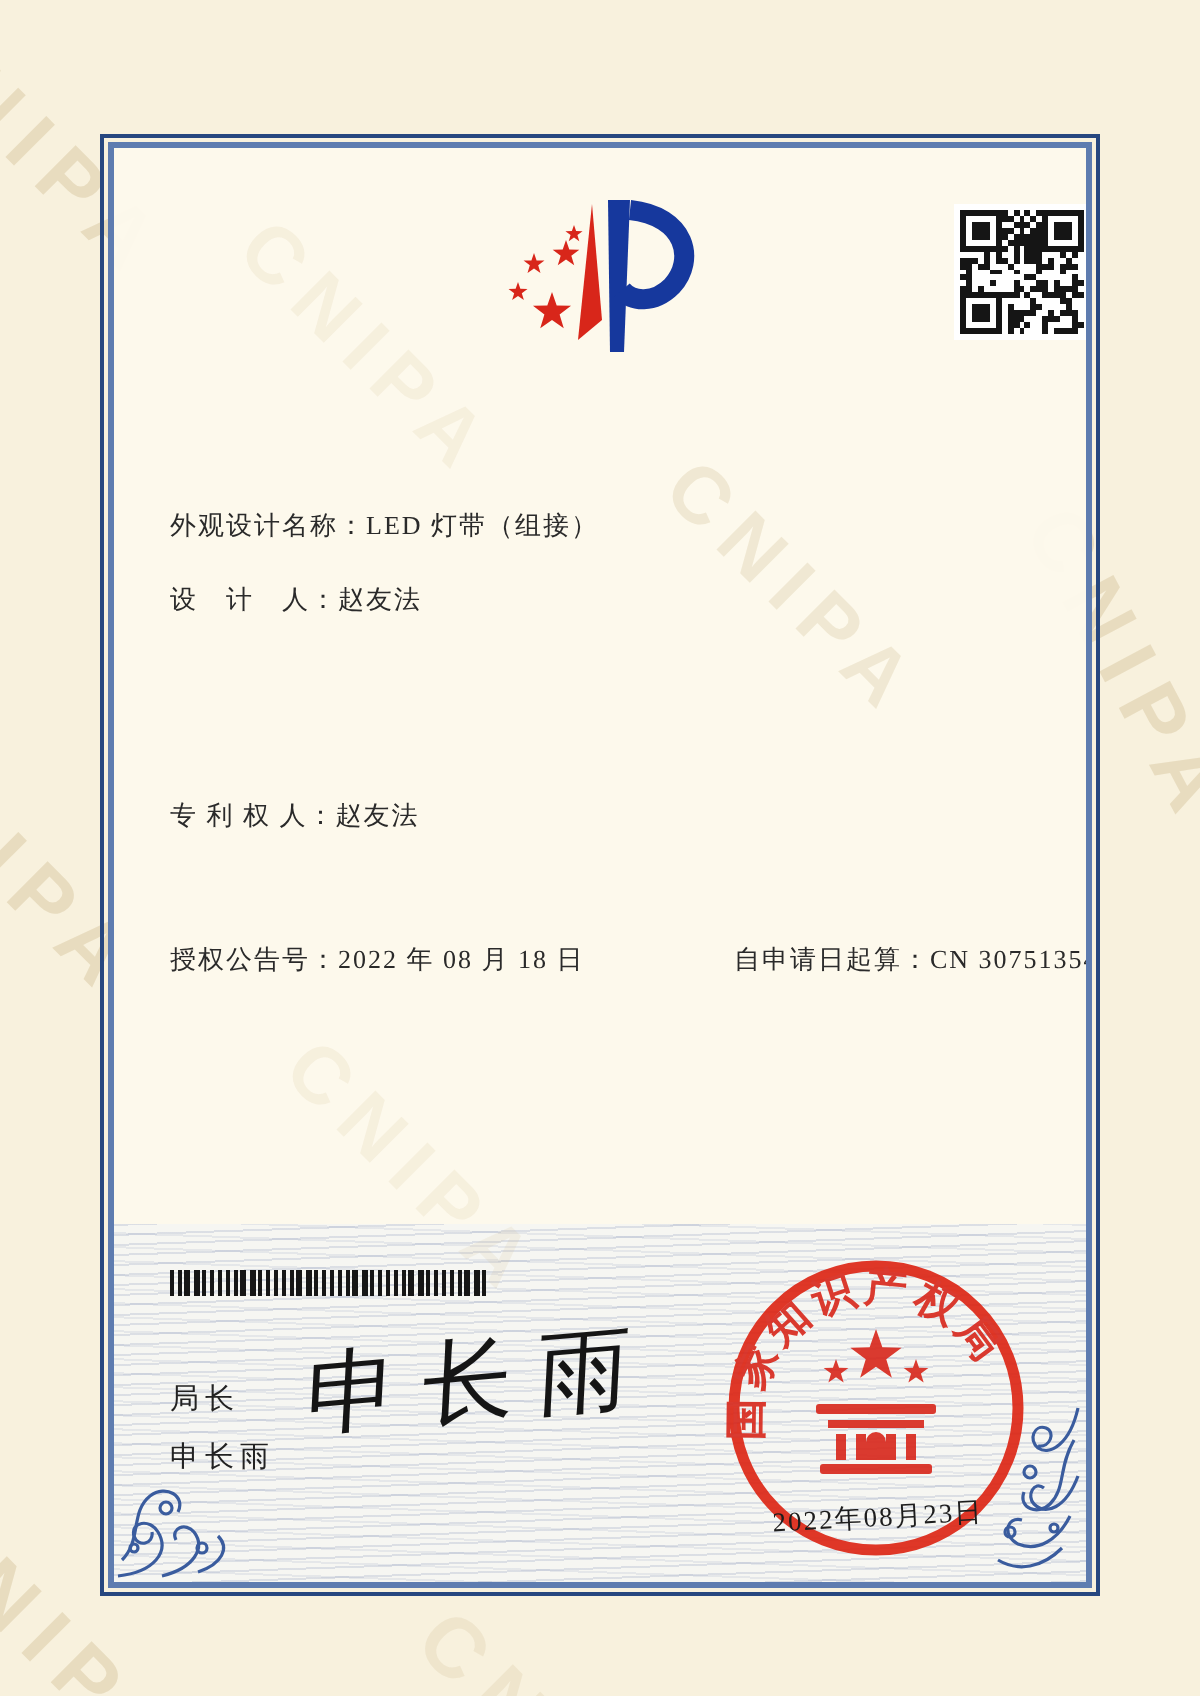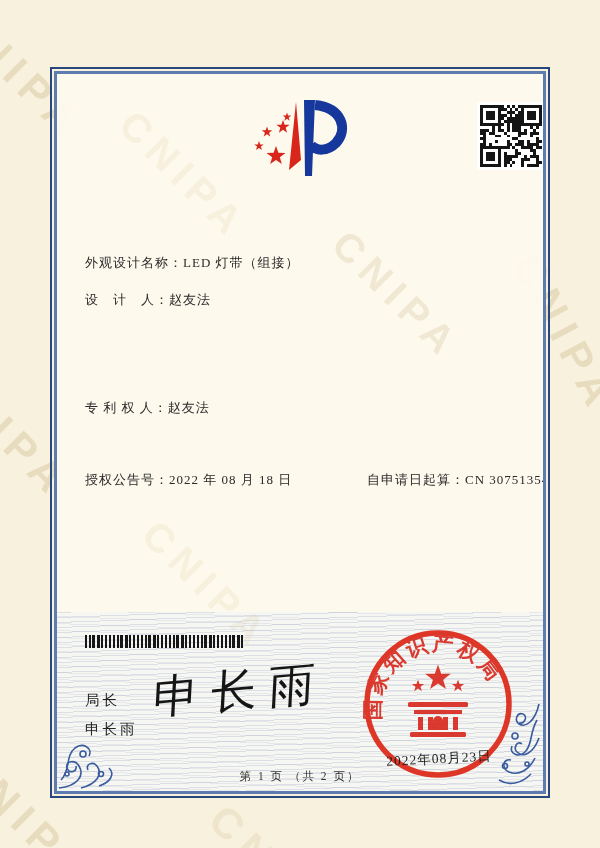--- a/index.html
+++ b/index.html
@@ -412,20 +412,19 @@
             <path d="M62,20 C54,34 58,44 50,52 C44,58 34,54 37,46"></path>
             <path d="M64,38 C58,54 48,58 42,52 C38,48 42,40 47,44"></path>
             <path d="M60,58 C54,70 44,76 34,72 C26,68 28,58 36,60"></path>
             <path d="M56,74 C46,84 34,86 24,80"></path>
             <circle cx="40" cy="36" r="3"></circle>
             <circle cx="30" cy="66" r="2.5"></circle>
             <circle cx="52" cy="64" r="2"></circle>
           </g>
         </svg>
 
-        <div class="pagenum">第 1 页 （共 2 页）</div>
 
       </div>
     </div>
   </div>
 
 
 </div>
 
 </body></html>

